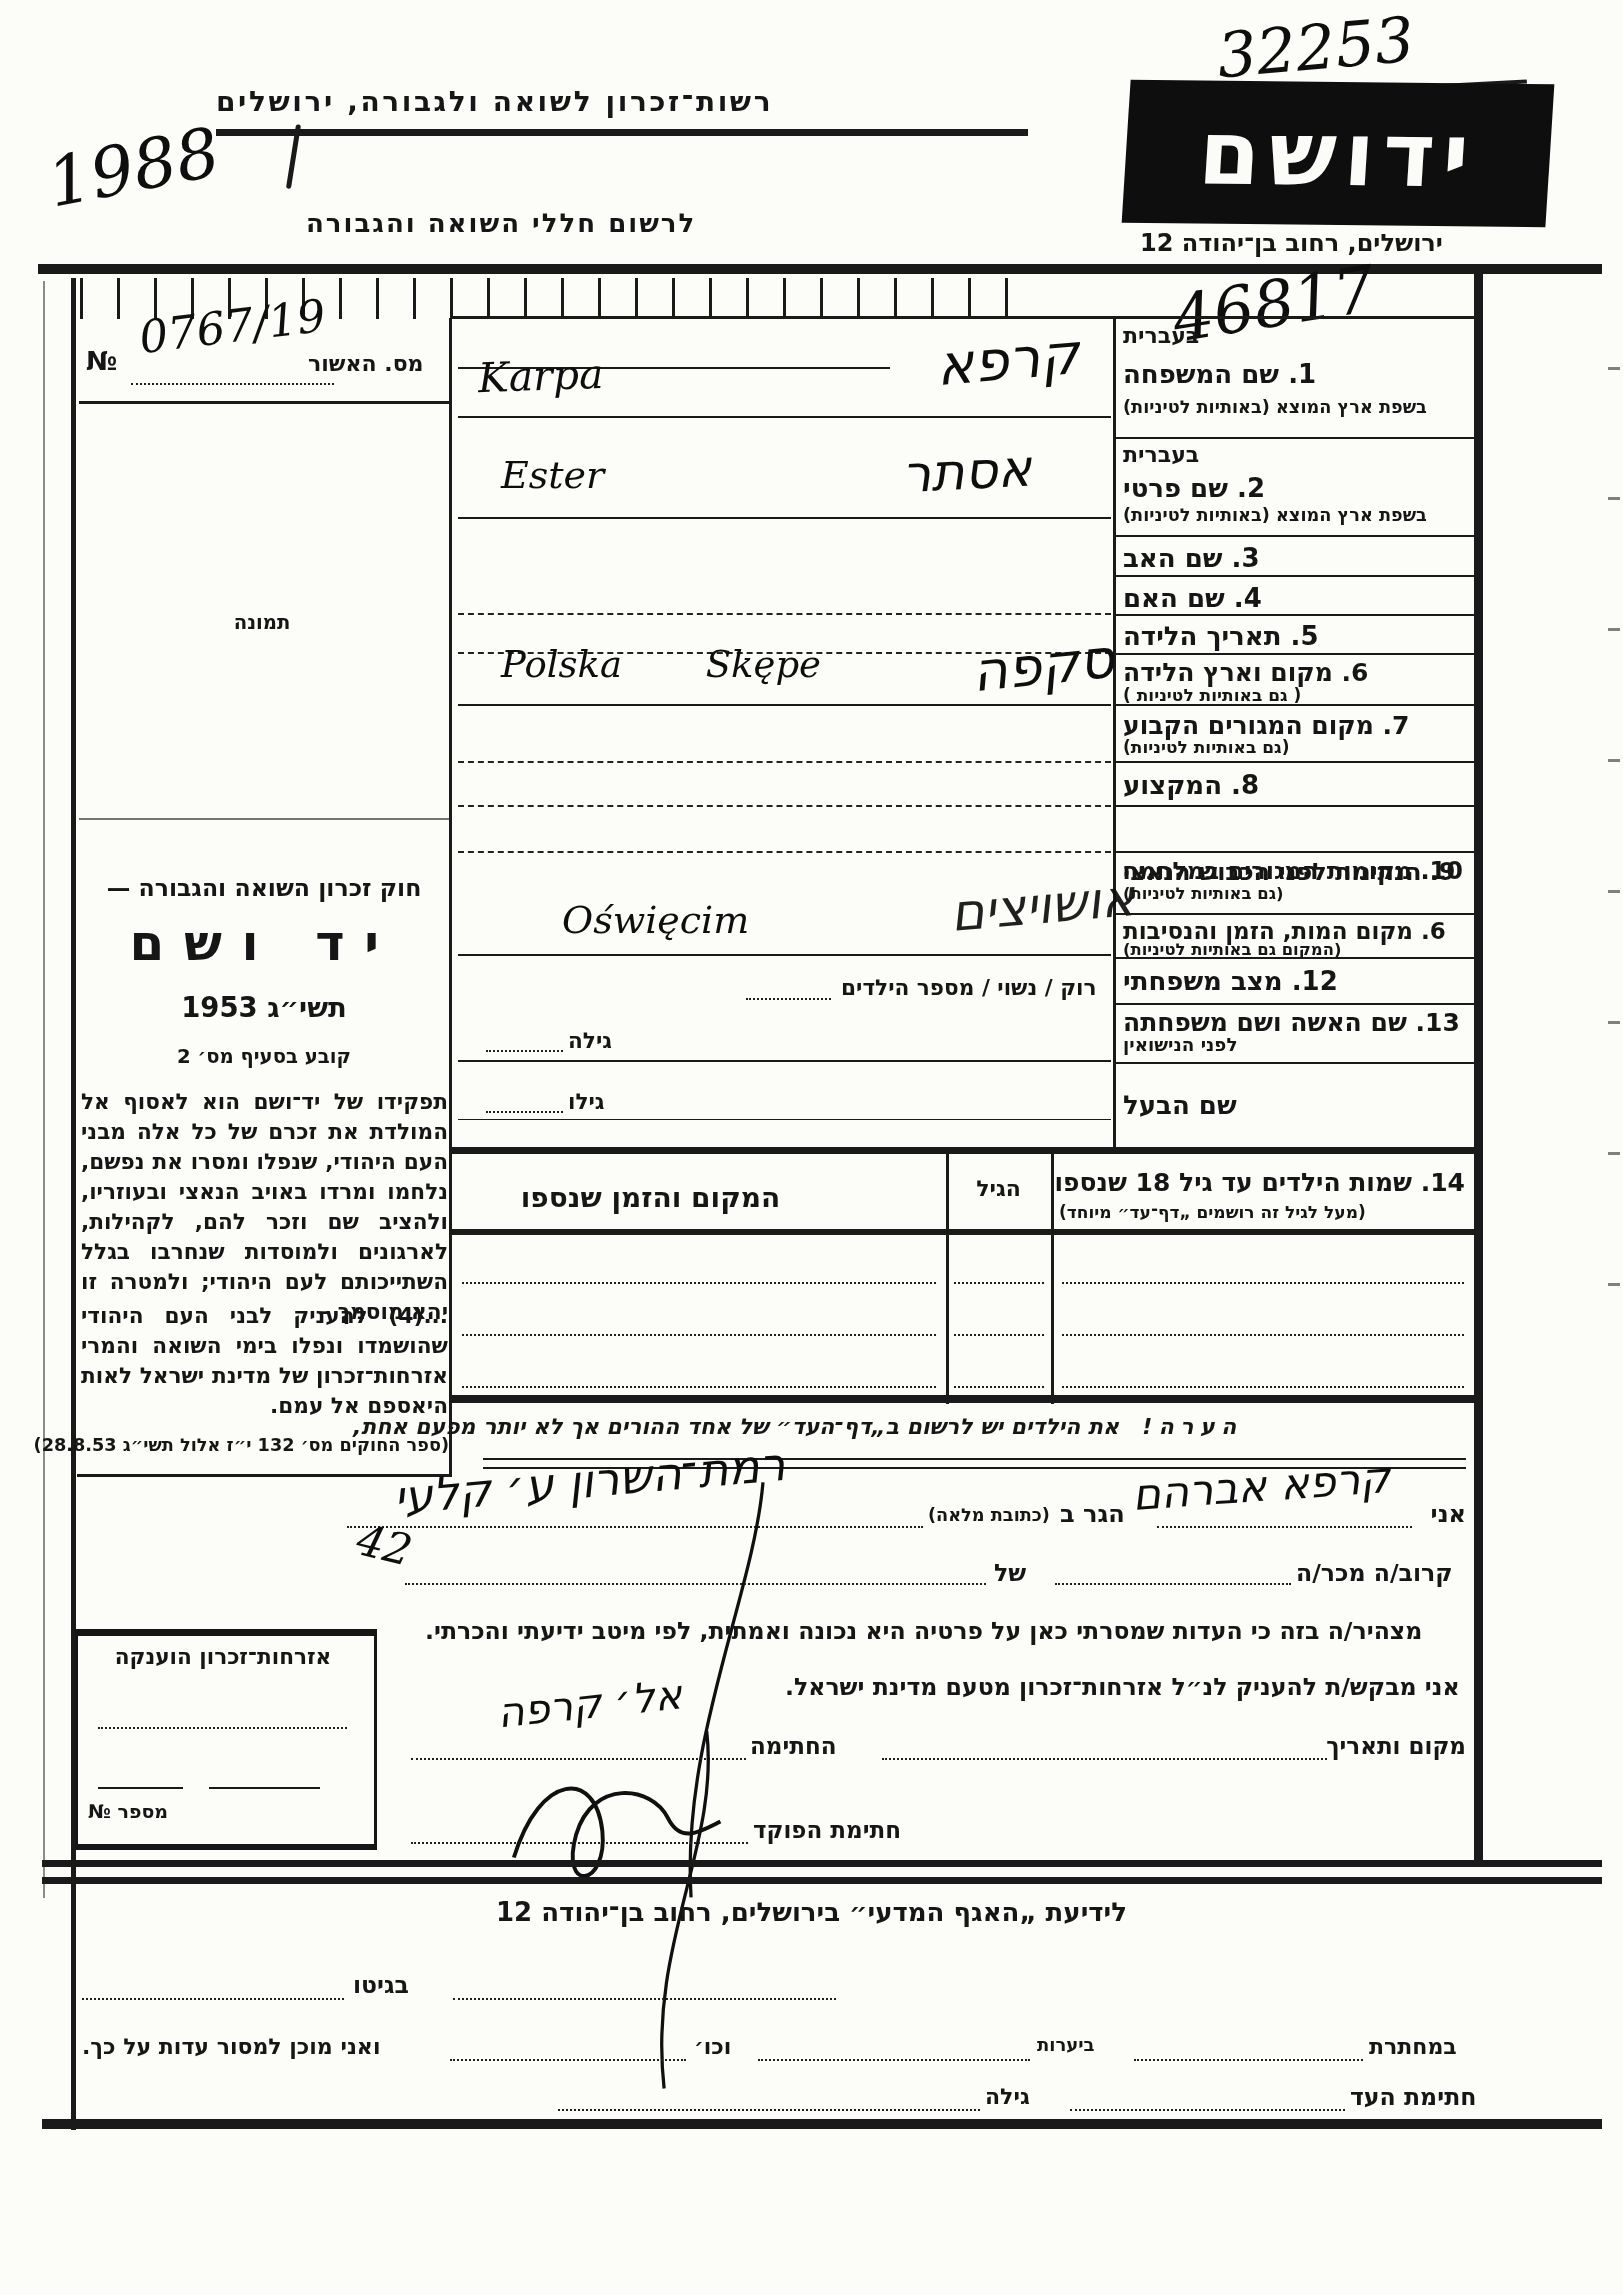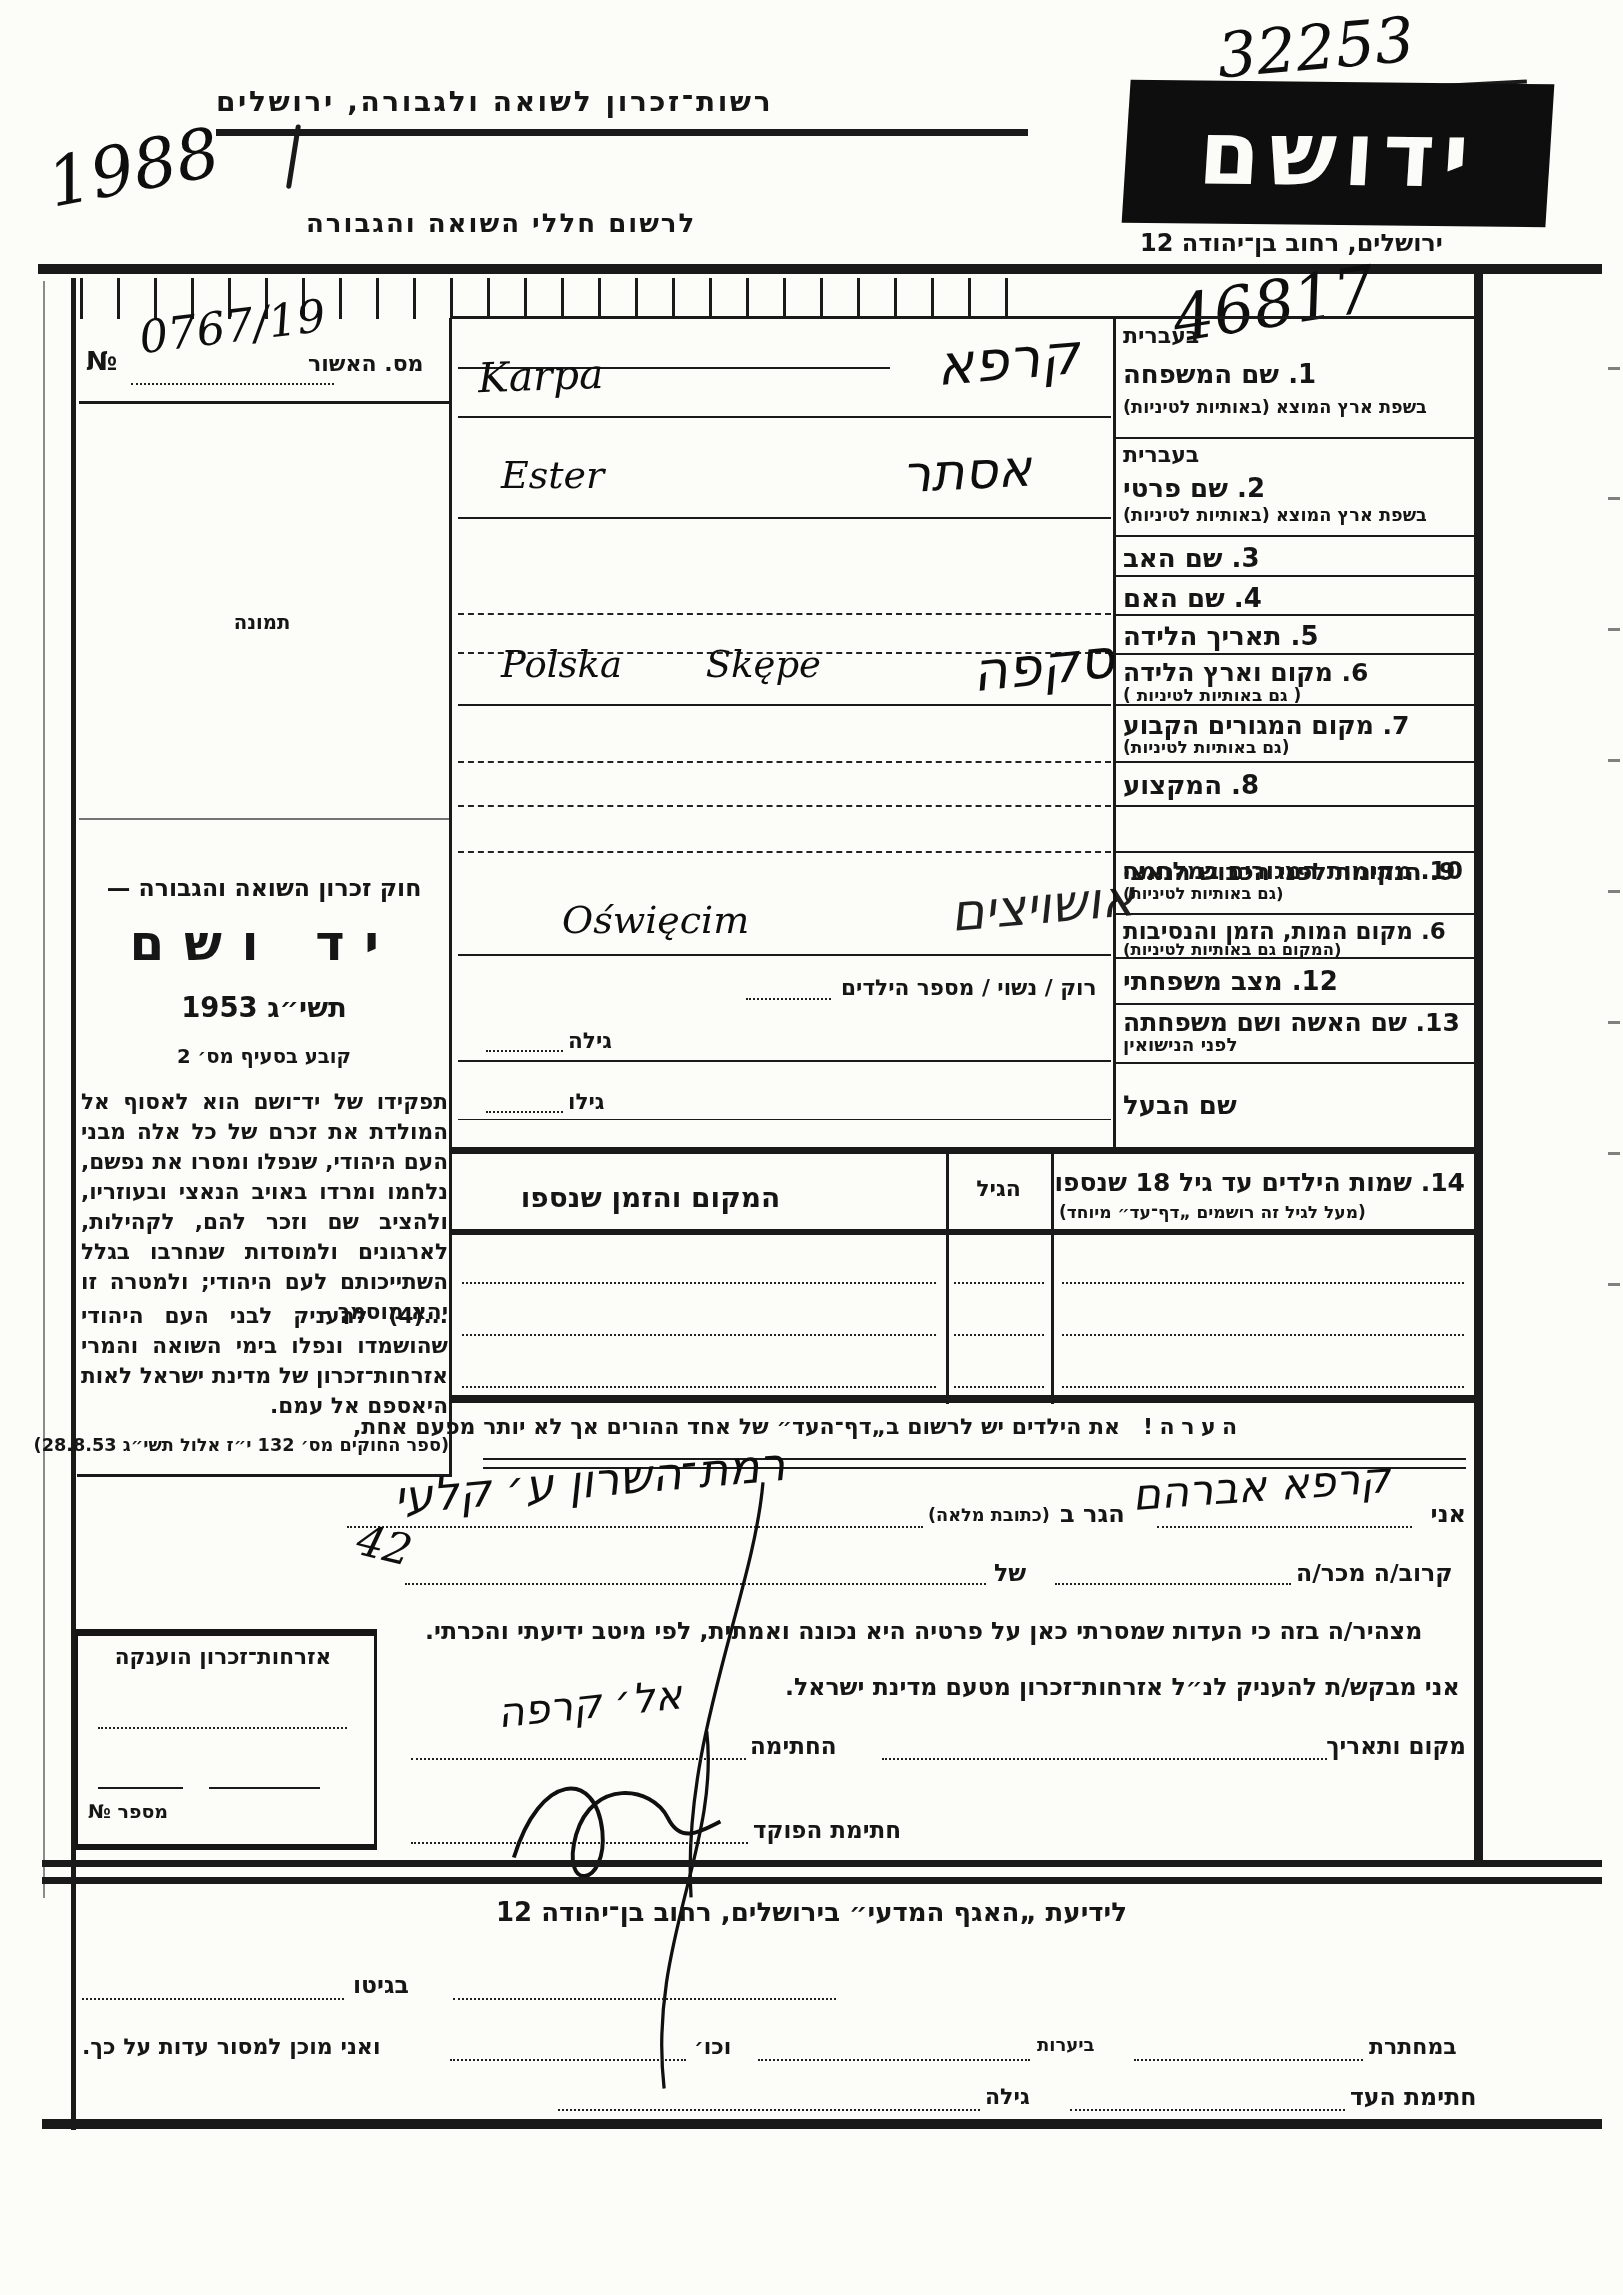--- a/index.html
+++ b/index.html
@@ -189,21 +189,21 @@
   <div class="abs dots" style="left:954px;top:1282px;width:90px;"></div>
   <div class="abs dots" style="left:1062px;top:1282px;width:402px;"></div>
   <div class="abs dots" style="left:462px;top:1334px;width:474px;"></div>
   <div class="abs dots" style="left:954px;top:1334px;width:90px;"></div>
   <div class="abs dots" style="left:1062px;top:1334px;width:402px;"></div>
   <div class="abs dots" style="left:462px;top:1386px;width:474px;"></div>
   <div class="abs dots" style="left:954px;top:1386px;width:90px;"></div>
   <div class="abs dots" style="left:1062px;top:1386px;width:402px;"></div>
   <div class="abs ln" style="left:450px;top:1395px;width:1024px;height:7.9px;"></div>
 
-  <div class="abs rtl rgt" style="left:353px;top:1414px;width:1113px;font-size:22px;font-weight:bold;">
+  <div class="abs rtl rgt" style="left:353px;top:1414px;width:1113px;font-size:22px;font-weight:bold;font-style:italic;">
     <span style="letter-spacing:6.5px;">הערה!</span>&nbsp;&nbsp;
     <span>את הילדים יש לרשום ב„דף־העד״ של אחד ההורים אך לא יותר מפעם אחת,</span>
   </div>
   <div class="abs ln" style="left:483px;top:1458px;width:983px;height:2px;"></div>
   <div class="abs ln" style="left:483px;top:1467px;width:983px;height:2px;"></div>
 
   <div class="abs rtl lbl" style="left:1415px;top:1500px;width:51px;text-align:right;font-size:24px;">אני</div>
   <div class="abs dots" style="left:1157px;top:1526px;width:255px;"></div>
   <div class="abs hw rtl" style="left:1132px;top:1461px;font-size:43px;transform:rotate(-4deg);">קרפא אברהם</div>
   <div class="abs rtl lbl" style="left:1060px;top:1500px;font-size:24px;">הגר ב</div>

